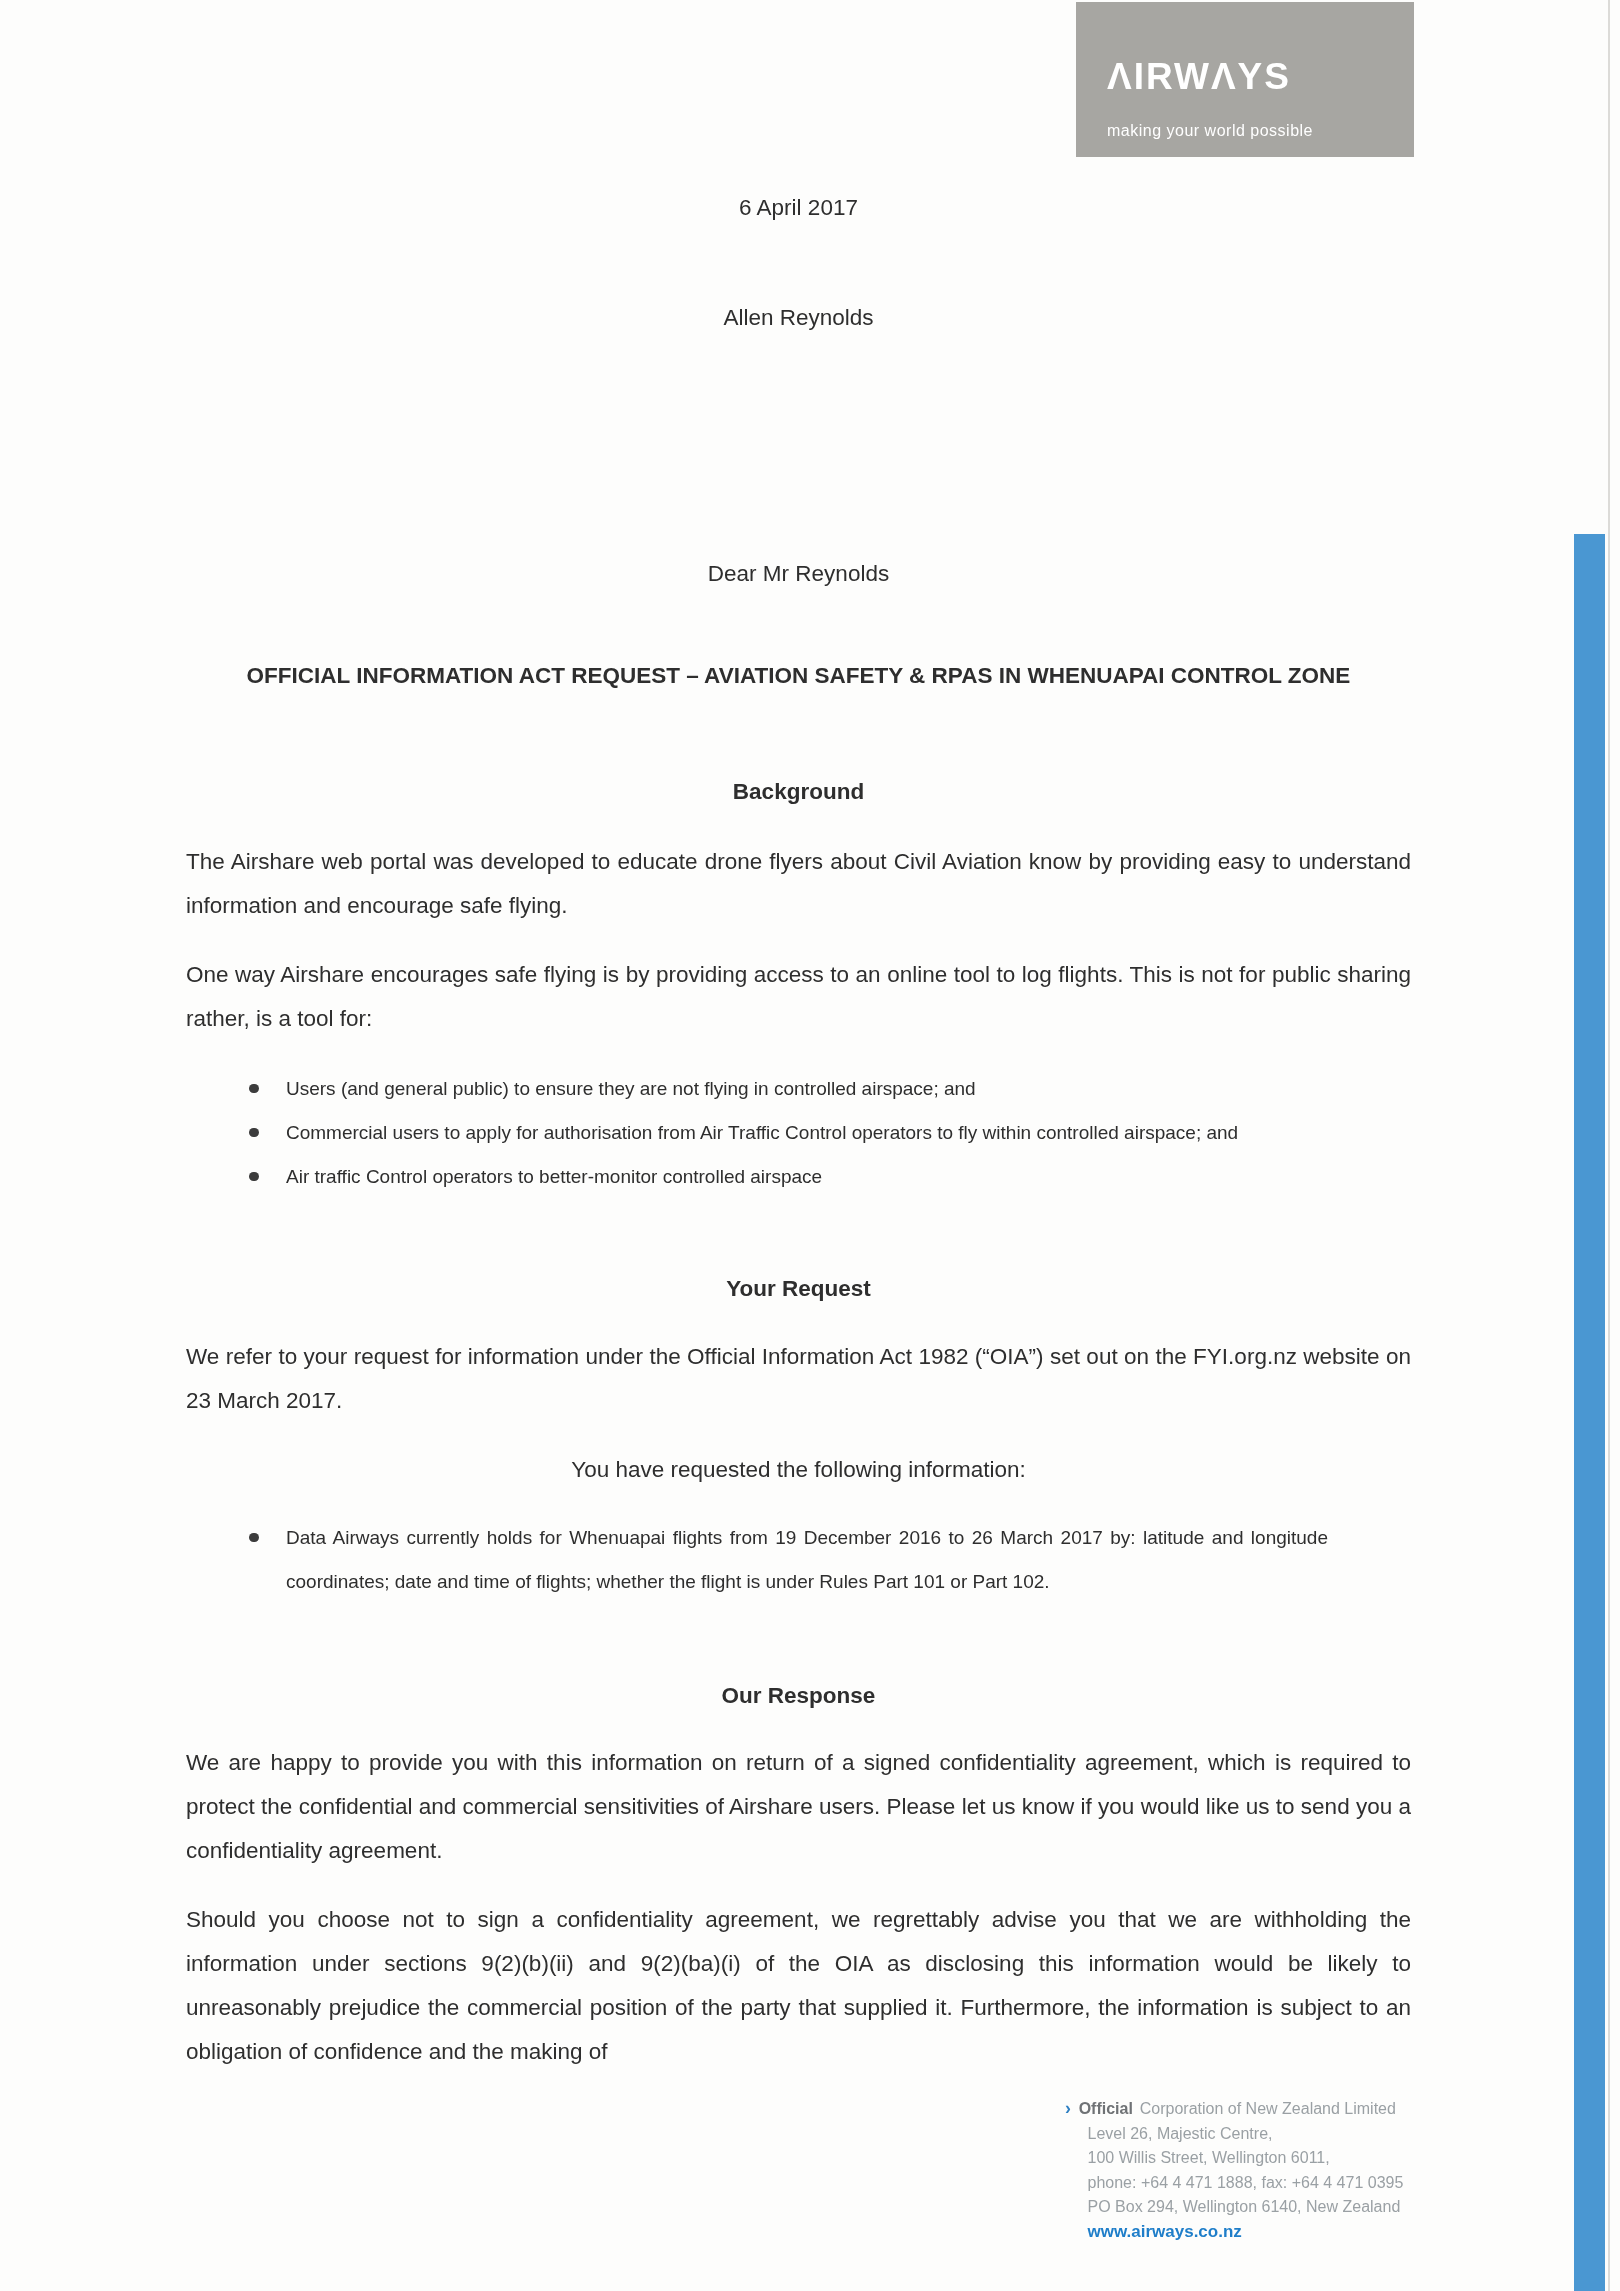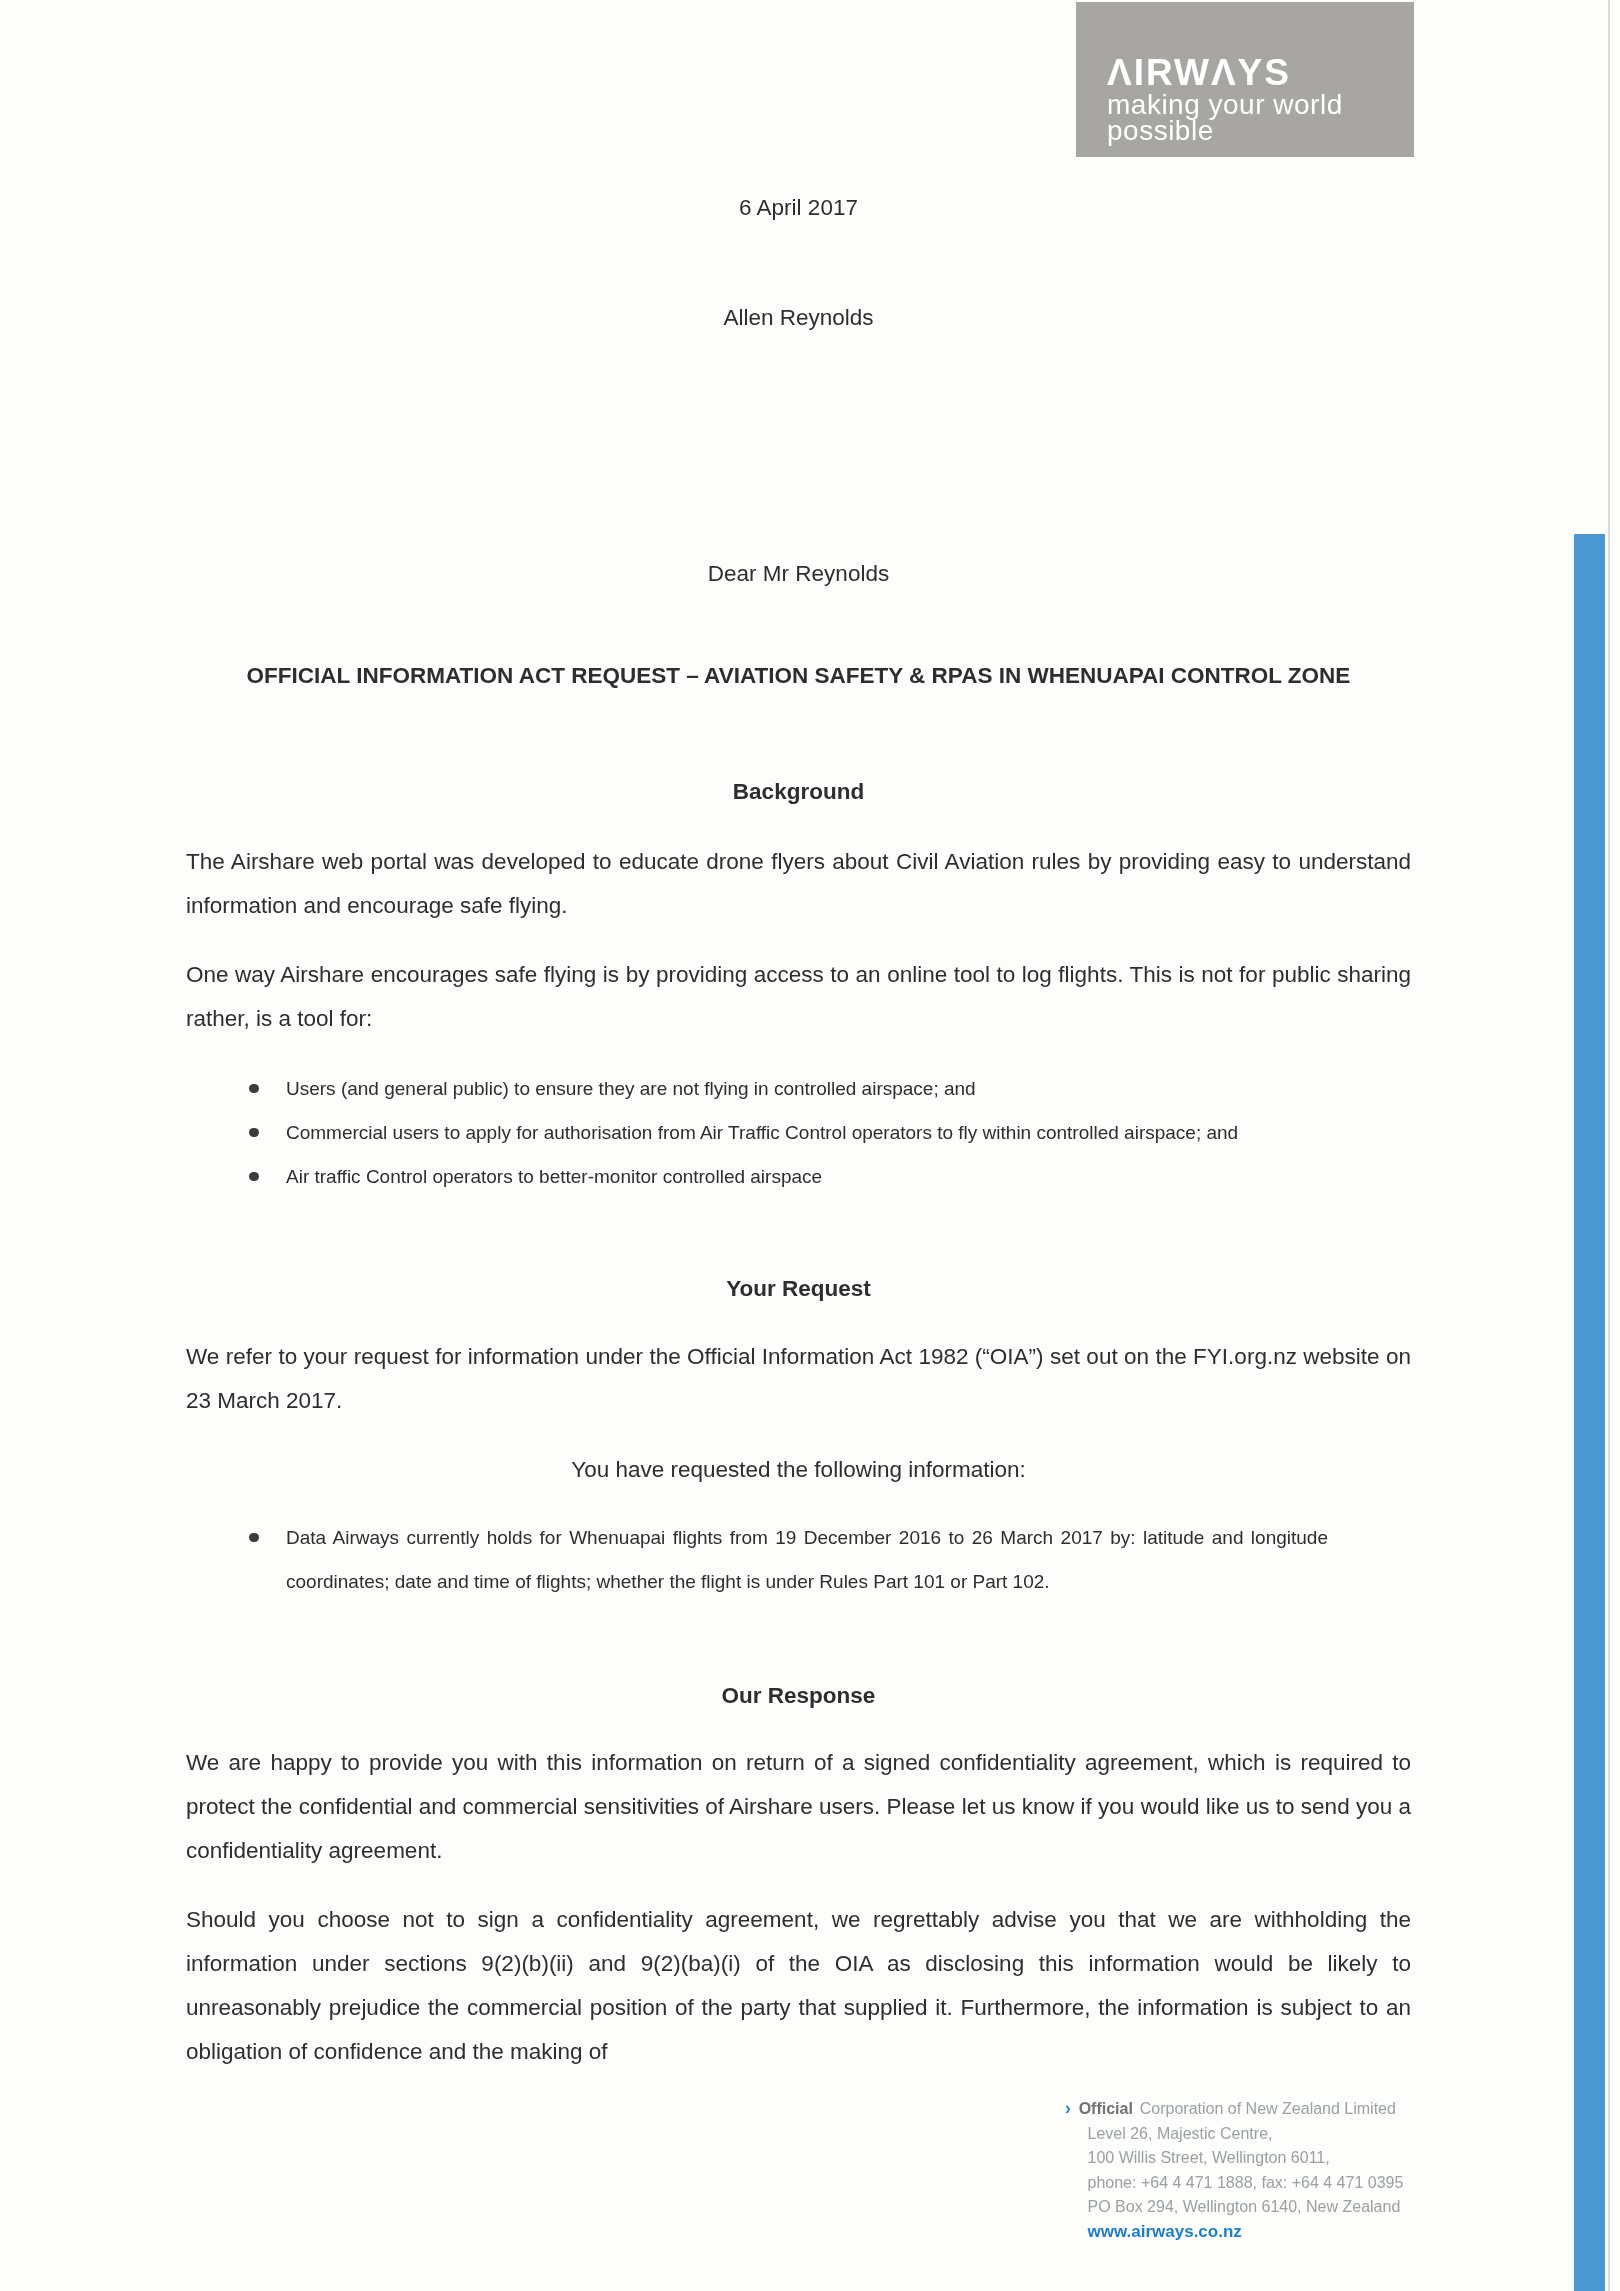--- a/index.html
+++ b/index.html
@@ -24,22 +24,22 @@
     position:absolute;left:1076px;top:2px;width:338px;height:155px;
     background:var(--logo-grey);
     display:flex;flex-direction:column;justify-content:flex-end;
     padding:0 0 13.7px 31px;
   }
   .logo .wordmark{
     color:#fff;font-weight:700;font-size:37px;line-height:39px;
     letter-spacing:2px;
   }
   .logo .tagline{
-    color:#fff;font-size:28px;line-height:25.5px;font-weight:400;
-    letter-spacing:0.5px;margin-top:0;
+    color:#fff;font-size:16px;line-height:25.5px;font-weight:400;
+    letter-spacing:0.5px;margin-top:22px;
   }
   
   .stripe{position:absolute;left:1574px;top:534px;width:31px;height:1757px;background:var(--stripe-blue);}
   .edge-line{position:absolute;left:1608px;top:0;width:2px;height:2292px;background:#dcdbd8;}
   
   .blk{position:absolute;left:186px;width:1225px;font-size:22.5px;line-height:44px;text-align:center;}
   .just{text-align:justify;}
   .bold{font-weight:700;}
   .subject{font-weight:700;line-height:46px;}
   .heading{font-weight:700;}
@@ -75,21 +75,21 @@
   <div class="stripe"></div>
 
   <div class="blk" style="top:186px">6 April 2017</div>
   <div class="blk" style="top:296px">Allen Reynolds</div>
 
   <div class="blk" style="top:552px">Dear Mr Reynolds</div>
 
   <div class="blk subject" style="top:653px">OFFICIAL INFORMATION ACT REQUEST – AVIATION SAFETY &amp; RPAS IN WHENUAPAI CONTROL ZONE</div>
 
   <div class="blk heading" style="top:770px">Background</div>
-  <div class="blk just" style="top:840px">The Airshare web portal was developed to educate drone flyers about Civil Aviation rules by providing easy to understand information and encourage safe flying.</div>
+  <div class="blk just" style="top:840px">The Airshare web portal was developed to educate drone flyers about Civil Aviation know by providing easy to understand information and encourage safe flying.</div>
   <div class="blk just" style="top:953px">One way Airshare encourages safe flying is by providing access to an online tool to log flights. This is not for public sharing rather, is a tool for:</div>
 
   <ul class="bullets" style="top:1067px">
     <li>
       <span class="dot"></span>
       <span>Users (and general public) to ensure they are not flying in controlled airspace; and</span>
     </li>
     <li>
       <span class="dot"></span>
       <span>Commercial users to apply for authorisation from Air Traffic Control operators to fly within controlled airspace; and</span>

